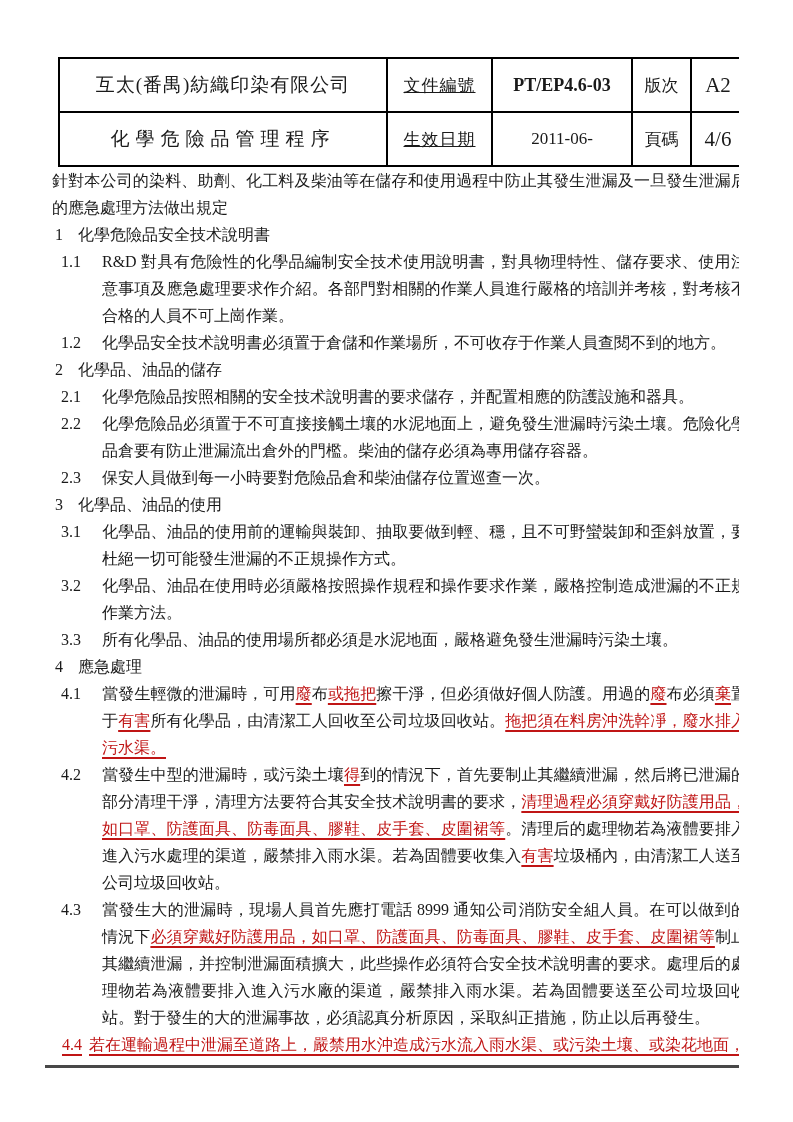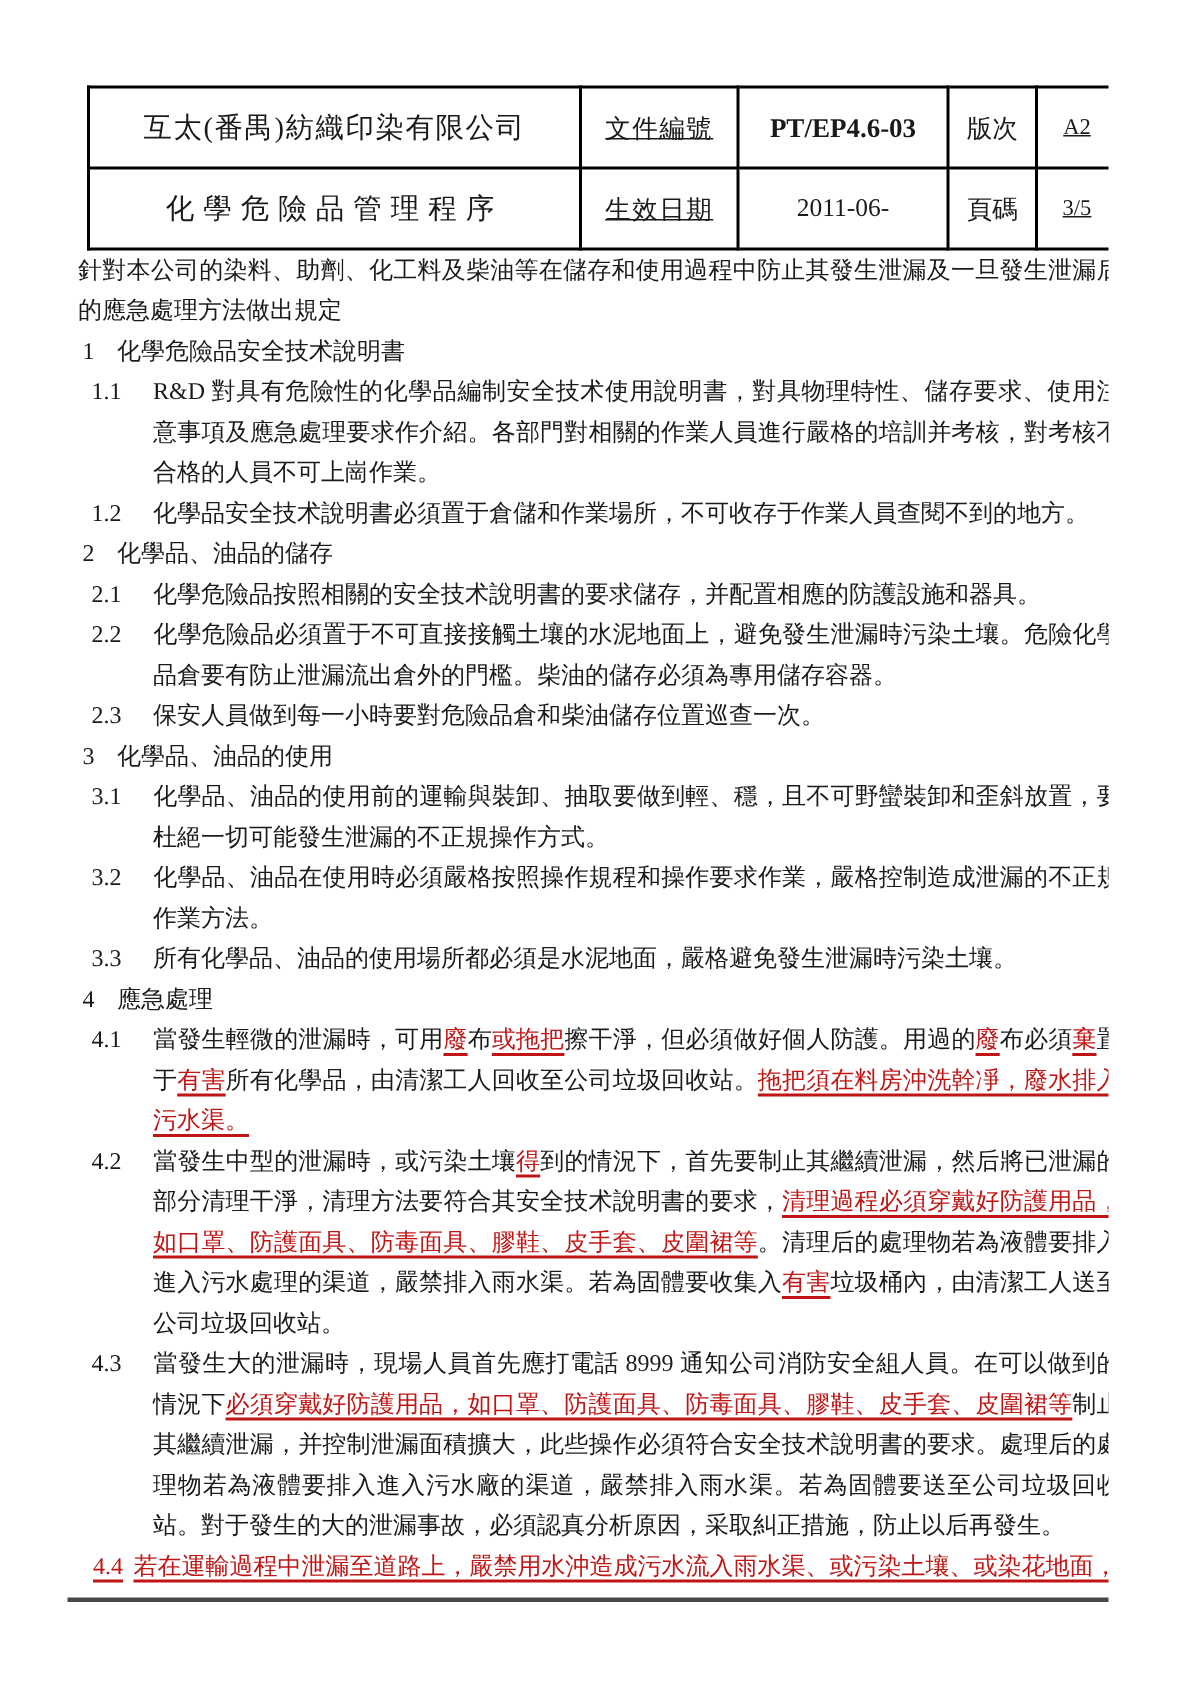--- a/index.html
+++ b/index.html
@@ -27,21 +27,21 @@
     vertical-align:middle;
     padding:0 2px;
     overflow:hidden;
   }
   .c-company { width:322px; font-size:19px; letter-spacing:1px; }
   .c-title   { font-size:19px; letter-spacing:6px; }
   .c-label   { width:99px;  font-size:17px; letter-spacing:1px;text-decoration:underline; }
   .c-docno   { width:134px; font-size:18px; font-weight:bold; }
   .c-date    { width:134px; font-size:17px; }
   .c-small-label { width:53px; font-size:17px; }
-  .c-small   { width:48px; font-size:15px;text-decoration:underline; }
+  .c-small   { width:48px; font-size:21px; }
 
   
   .doc-body {
     width:695px;
     font-size:16px;
     line-height:27px;
     text-align:justify;
   }
   .block { margin:0; }
   .heading .num { display:inline-block; width:23px; margin-left:3px; }
@@ -81,21 +81,21 @@
         <td class="c-label">文件編號</td>
         <td class="c-docno">PT/EP4.6-03</td>
         <td class="c-small-label">版次</td>
         <td class="c-small">A2</td>
       </tr>
       <tr>
         <td class="c-title">化學危險品管理程序</td>
         <td class="c-label">生效日期</td>
         <td class="c-date">2011-06-</td>
         <td class="c-small-label">頁碼</td>
-        <td class="c-small">3/5</td>
+        <td class="c-small">4/6</td>
       </tr>
     </tbody>
   </table>
 
   <div class="doc-body">
       <div class="block intro"><span>針對本公司的染料、助劑、化工料及柴油等在儲存和使用過程中防止其發生泄漏及一旦發生泄漏后的應急處理方法做出規定</span></div>
       <div class="block heading"><span class="num">1</span><span>化學危險品安全技术說明書</span></div>
       <div class="block item"><span class="num">1.1</span><span>R&amp;D 對具有危險性的化學品編制安全技术使用說明書，對具物理特性、儲存要求、使用注意事項及應急處理要求作介紹。各部門對相關的作業人員進行嚴格的培訓并考核，對考核不合格的人員不可上崗作業。</span></div>
       <div class="block item"><span class="num">1.2</span><span>化學品安全技术說明書必須置于倉儲和作業場所，不可收存于作業人員查閱不到的地方。</span></div>
       <div class="block heading"><span class="num">2</span><span>化學品、油品的儲存</span></div>

